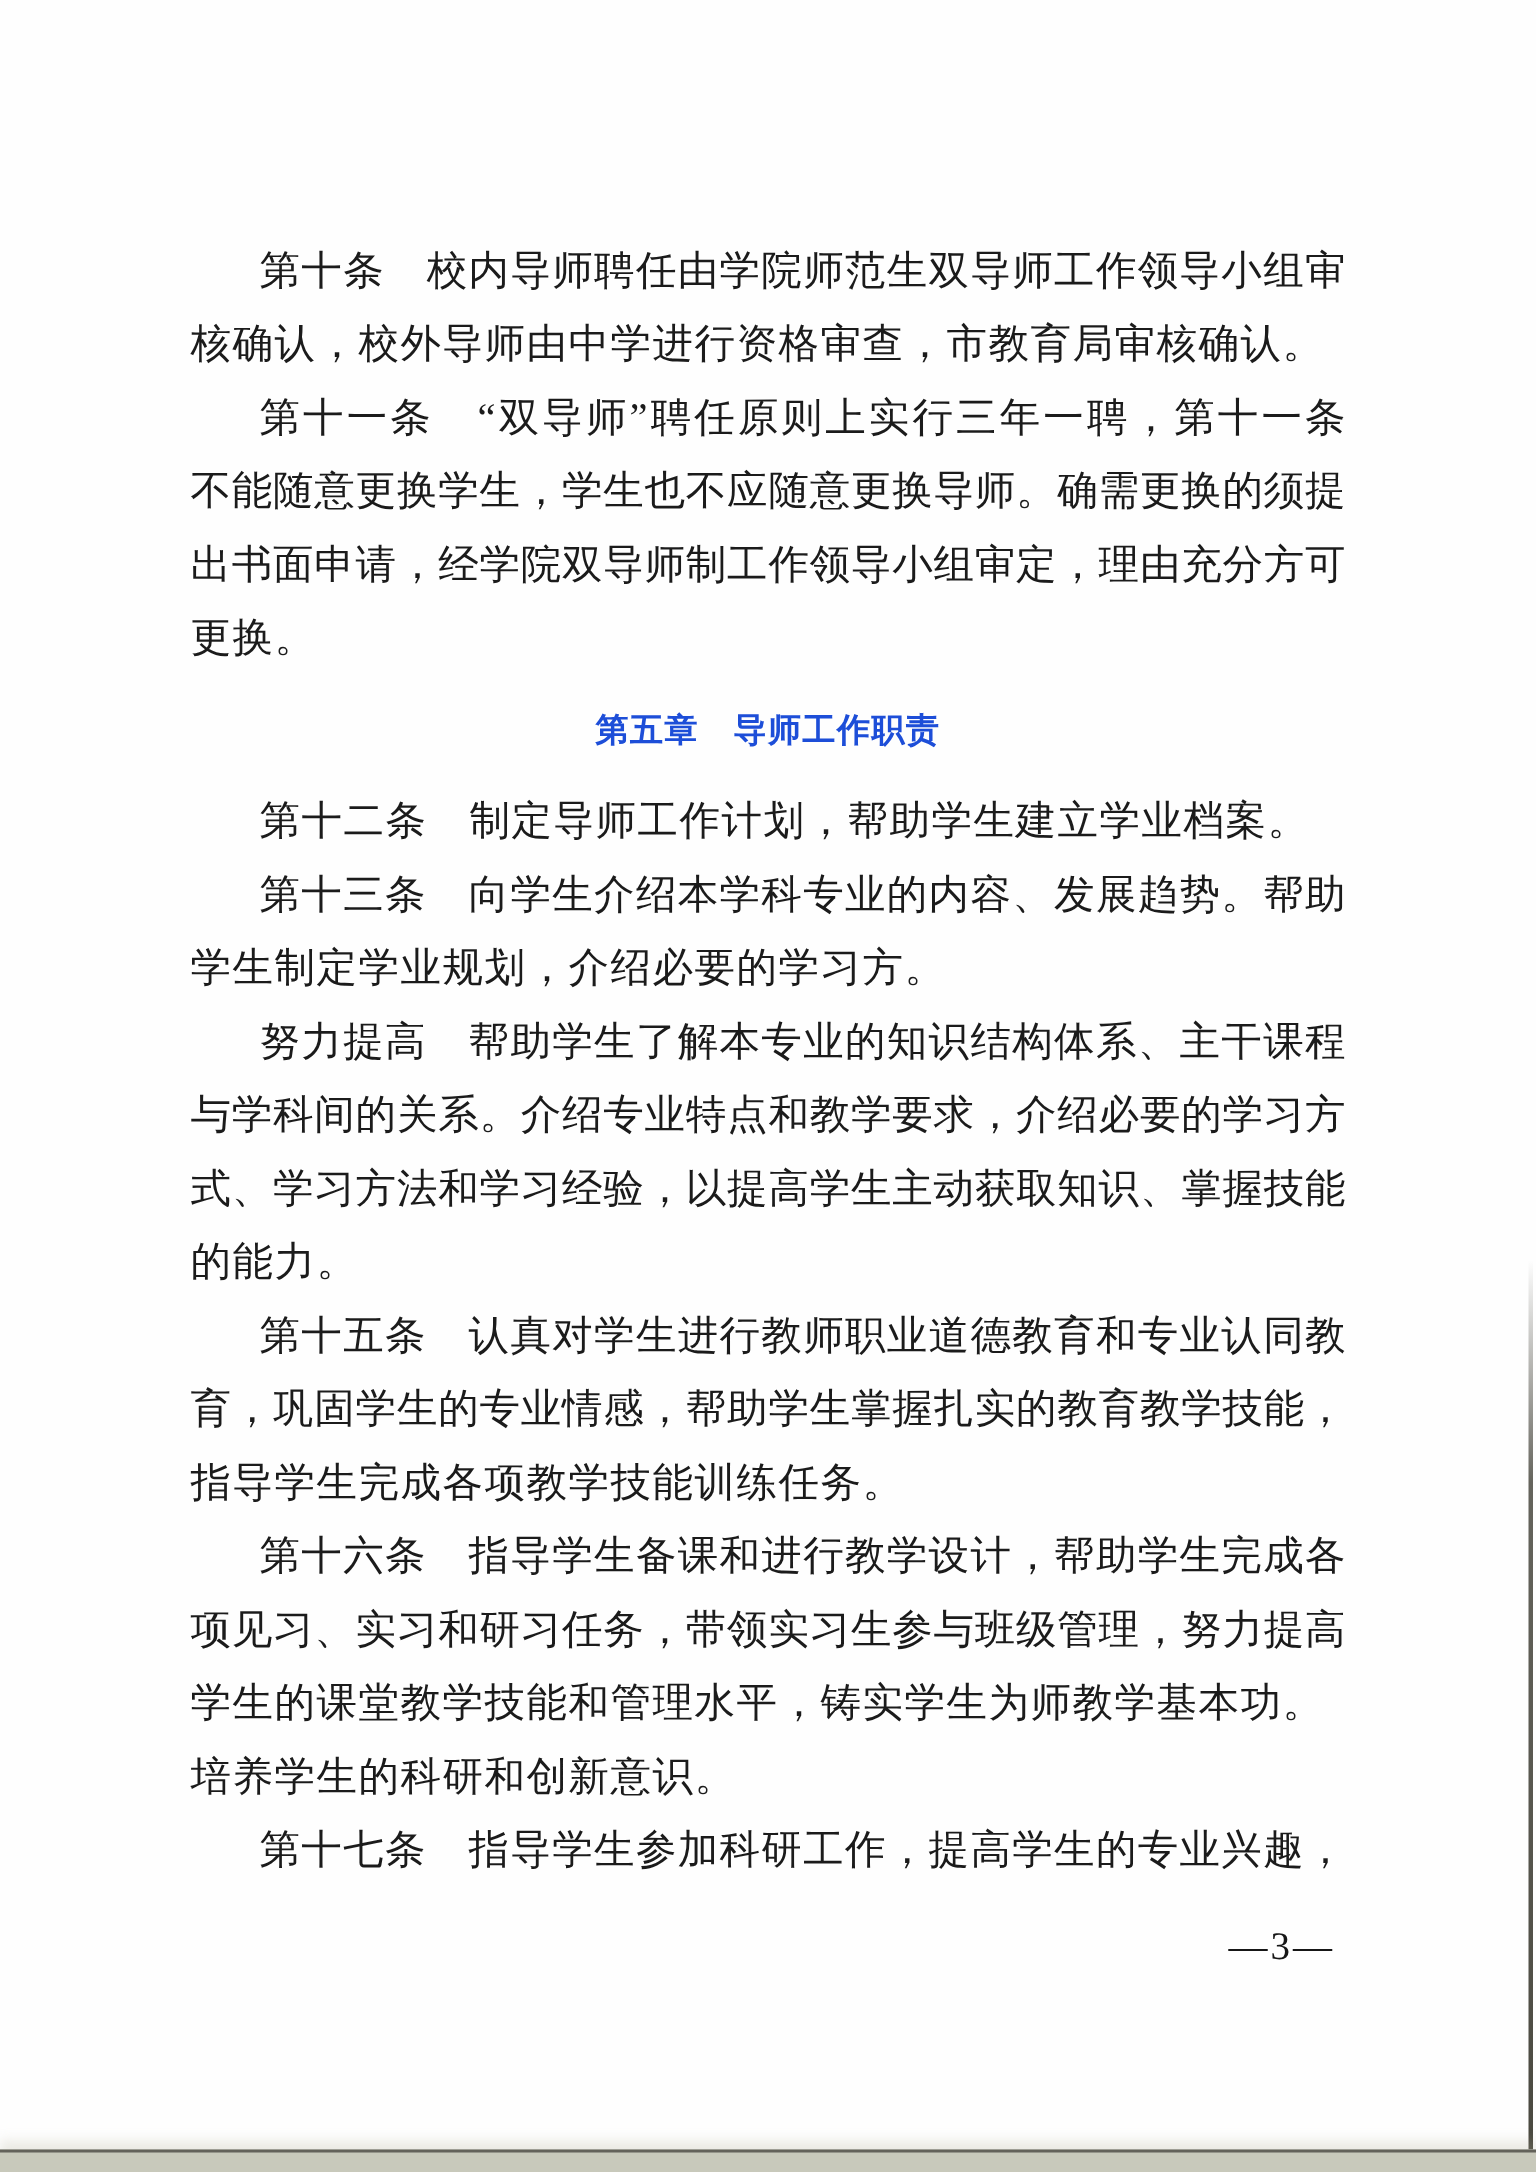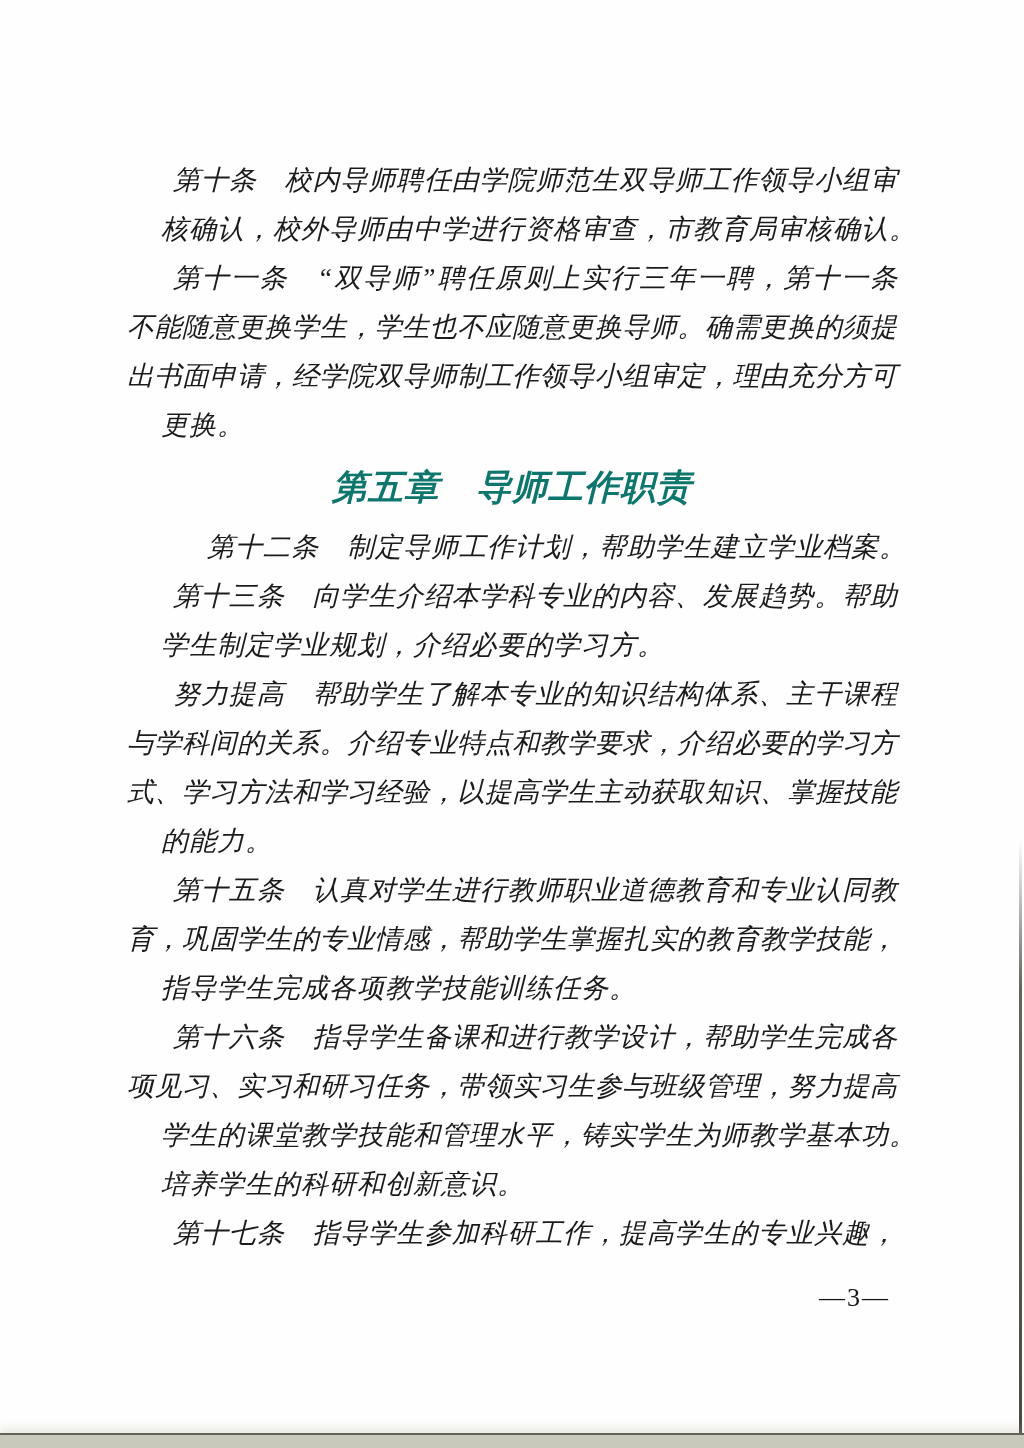--- a/index.html
+++ b/index.html
@@ -12,36 +12,35 @@
     font-family: "Liberation Serif", "DejaVu Serif", serif;
     color: #1b1b1b;
   }
   #content {
     position: absolute;
     left: 127px;
     top: 156px;
     width: 770px;
     font-size: 27px;
     line-height: 49px;
-    font-style: italic;
   }
   .para { margin: 0; padding: 0; }
   .ln { width: 100%; }
   .ln.first { text-indent: 46px; }
   .ln.fill { text-align: justify; text-align-last: justify; }
-  .ln.end { text-align-last: left; letter-spacing: 1px; margin-left: 34px; }
+  .ln.end { text-align-last: left; letter-spacing: 1px; }
   .chapter-heading {
     font-family: "Liberation Sans", "DejaVu Sans", sans-serif;
     font-weight: 700;
-    font-size: 35px;
+    font-size: 22px;
     line-height: 49px;
     text-align: center;
     margin: 12px 0;
     letter-spacing: 1px;
-    color: #0f766e;
+    color: #1d4ed8;
   }
   #page-number {
     position: absolute;
     top: 1283px;
     right: 134px;
     font-size: 26px;
     letter-spacing: 2px;
     color: #161616;
     font-family: "Liberation Serif", "DejaVu Serif", serif;
   }

